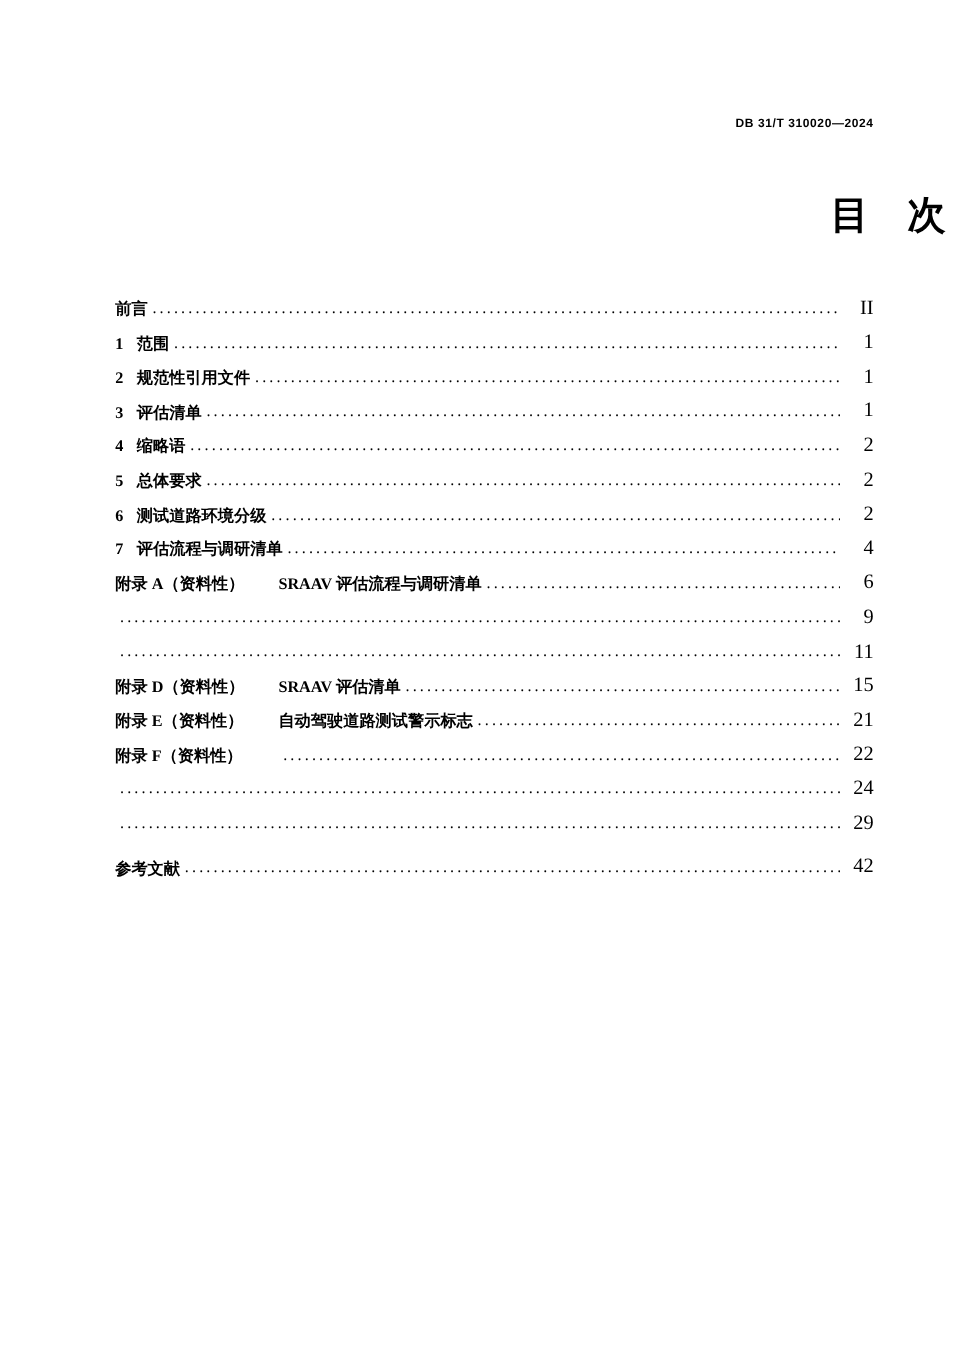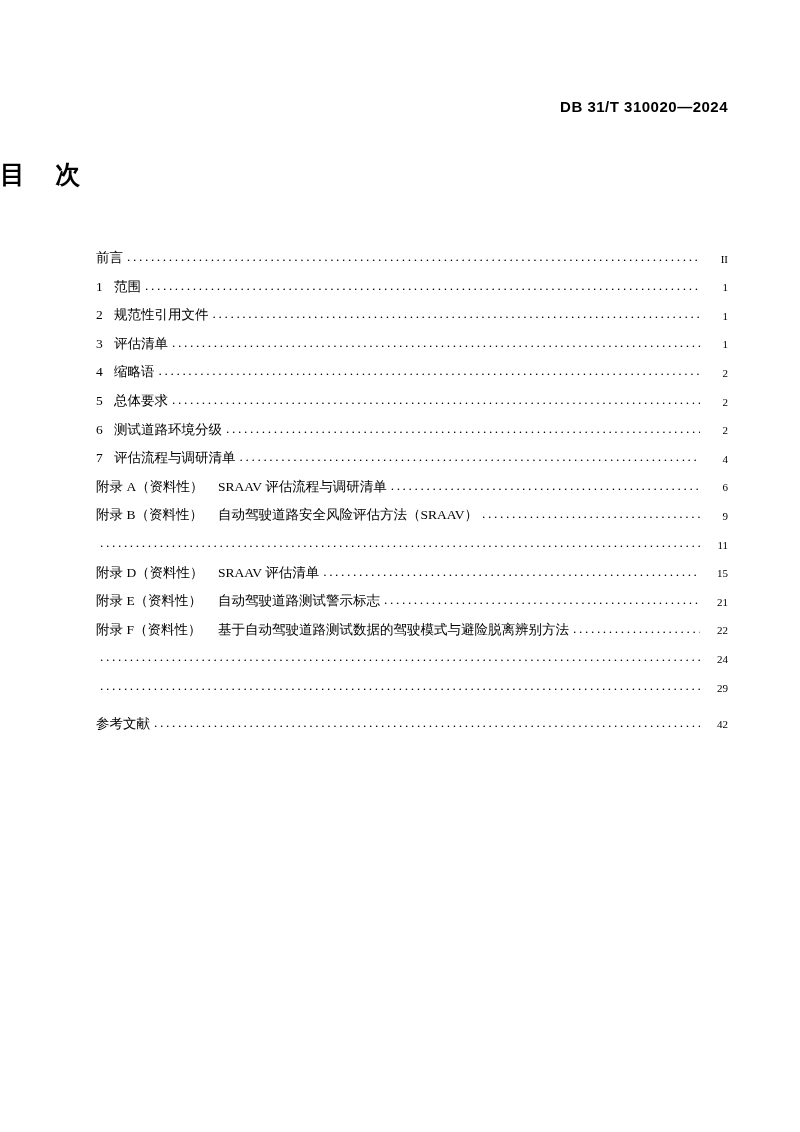--- a/index.html
+++ b/index.html
@@ -15,33 +15,33 @@
     margin: 0 auto;
     font-family: "Liberation Serif", "DejaVu Serif", serif;
     color: #000000;
     overflow: hidden;
   }
   .header {
     position: absolute;
     top: 98px;
     right: 72px;
     font-family: "Liberation Sans", sans-serif;
-    font-size: 15px;
+    font-size: 10px;
     font-weight: bold;
     letter-spacing: 0.5px;
     white-space: nowrap;
   }
   .title {
     position: absolute;
     top: 158px;
     left: 0;
     width: 100%;
-    text-align: left;
-    font-family: "Liberation Serif", "DejaVu Serif", serif;
-    font-size: 25px;
+    text-align: right;
+    font-family: "Liberation Serif", "DejaVu Serif", serif;
+    font-size: 32px;
     font-weight: bold;
     letter-spacing: 12px;
   }
   .toc {
     position: absolute;
     top: 236px;
     left: 96px;
     width: 632px;
   }
   .toc-row {
@@ -49,52 +49,53 @@
     align-items: flex-end;
     font-size: 13.5px;
     line-height: 1;
     height: 28.6px;
     white-space: nowrap;
   }
   .toc-label {
     display: flex;
     flex: 0 0 auto;
     align-items: flex-end;
+    font-weight: bold;
   }
   .num {
     display: inline-block;
     width: 18px;
     flex: 0 0 auto;
     font-family: "Liberation Serif", "DejaVu Serif", serif;
   }
   .annex-tag {
     display: inline-block;
     flex: 0 0 auto;
-    width: 122px;
+    width: 136px;
   }
   .txt {
     flex: 0 0 auto;
   }
   .dots {
     flex: 1 1 auto;
     overflow: hidden;
     white-space: nowrap;
     margin: 0 2px 0 4px;
     font-size: 13.5px;
     letter-spacing: 2.6px;
     color: #000;
     position: relative;
     top: -1px;
   }
   .pageno {
     flex: 0 0 auto;
     width: 26px;
     text-align: right;
     font-family: "Liberation Serif", "DejaVu Serif", serif;
-    font-size: 11px;
+    font-size: 17px;
   }
   .row-ref {
     margin-top: 8px;
   }
 </style>
 </head>
 <body>
 
 <div class="page">
 
@@ -168,24 +169,20 @@
       </div>
       <div class="toc-row">
         <div class="toc-label">
           <span class="annex-tag">附录 A（资料性）</span>
           <span class="txt">SRAAV 评估流程与调研清单</span>
         </div>
         <span class="dots">...........................................................................................................................................</span>
         <span class="pageno">6</span>
       </div>
       <div class="toc-row">
-        <div class="toc-label">
-          <span class="annex-tag">附录 B（资料性）</span>
-          <span class="txt">自动驾驶道路安全风险评估方法（SRAAV）</span>
-        </div>
         <span class="dots">...........................................................................................................................................</span>
         <span class="pageno">9</span>
       </div>
       <div class="toc-row">
         <span class="dots">...........................................................................................................................................</span>
         <span class="pageno">11</span>
       </div>
       <div class="toc-row">
         <div class="toc-label">
           <span class="annex-tag">附录 D（资料性）</span>
@@ -198,21 +195,20 @@
         <div class="toc-label">
           <span class="annex-tag">附录 E（资料性）</span>
           <span class="txt">自动驾驶道路测试警示标志</span>
         </div>
         <span class="dots">...........................................................................................................................................</span>
         <span class="pageno">21</span>
       </div>
       <div class="toc-row">
         <div class="toc-label">
           <span class="annex-tag">附录 F（资料性）</span>
-          <span class="txt">基于自动驾驶道路测试数据的驾驶模式与避险脱离辨别方法</span>
         </div>
         <span class="dots">...........................................................................................................................................</span>
         <span class="pageno">22</span>
       </div>
       <div class="toc-row">
         <span class="dots">...........................................................................................................................................</span>
         <span class="pageno">24</span>
       </div>
       <div class="toc-row">
         <span class="dots">...........................................................................................................................................</span>

